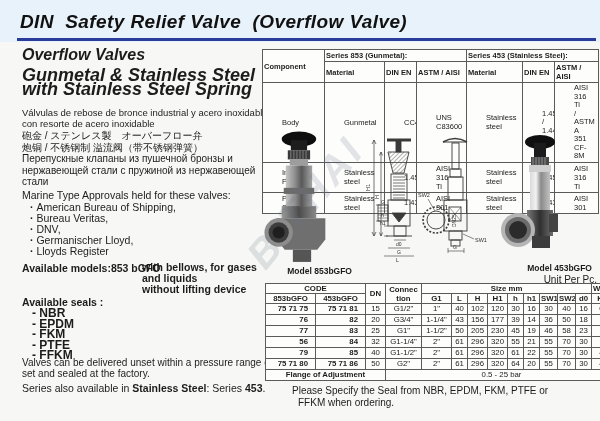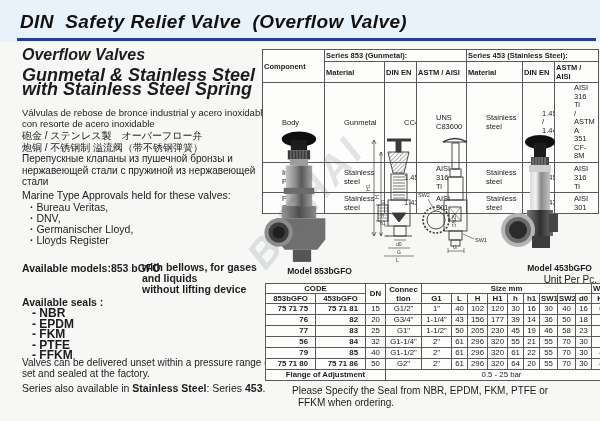--- a/index.html
+++ b/index.html
@@ -79,20 +79,21 @@
 <div class="abs txt-es" style="top:107px">Válvulas de rebose de bronce industrial y acero inoxidable</div>
 <div class="abs txt-es" style="top:118px">con resorte de acero inoxidable</div>
 <div class="abs txt-cjk" style="top:129px">砲金 / ステンレス製　オーバーフロー弁</div>
 <div class="abs txt-cjk" style="top:141px">炮铜 / 不锈钢制 溢流阀（带不锈钢弹簧）</div>
 <div class="abs txt-ru">Перепускные клапаны из пушечной бронзы и
 нержавеющей стали с пружиной из нержавеющей
 стали</div>
 
 <div class="abs h-marine">Marine Type Approvals held for these valves:</div>
 <ul class="abs approval-list">
+  <li>American Bureau of Shipping,</li>
   <li>Bureau Veritas,</li>
   <li>DNV,</li>
   <li>Germanischer Lloyd,</li>
   <li>Lloyds Register</li>
 </ul>
 
 <div class="abs models-label">Available models:853 bGFO</div>
 <div class="abs models-note">with bellows, for gases
 and liquids
 without lifting device</div>

